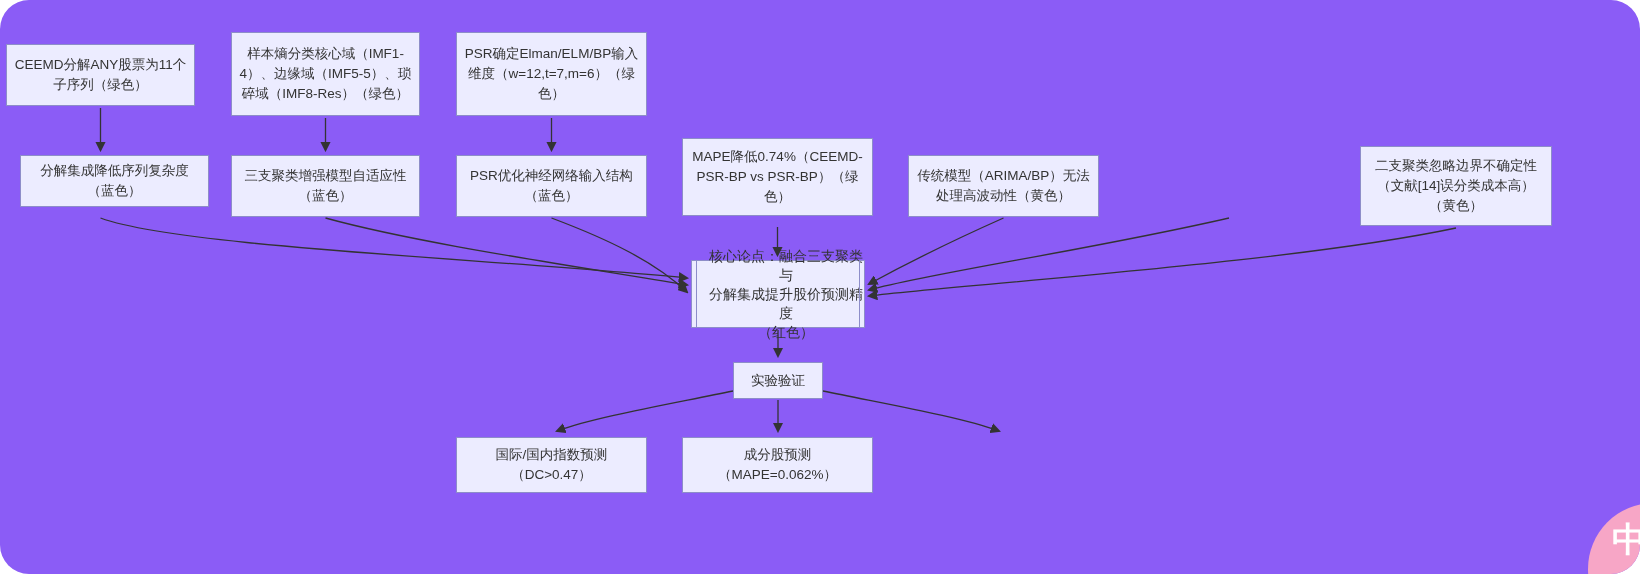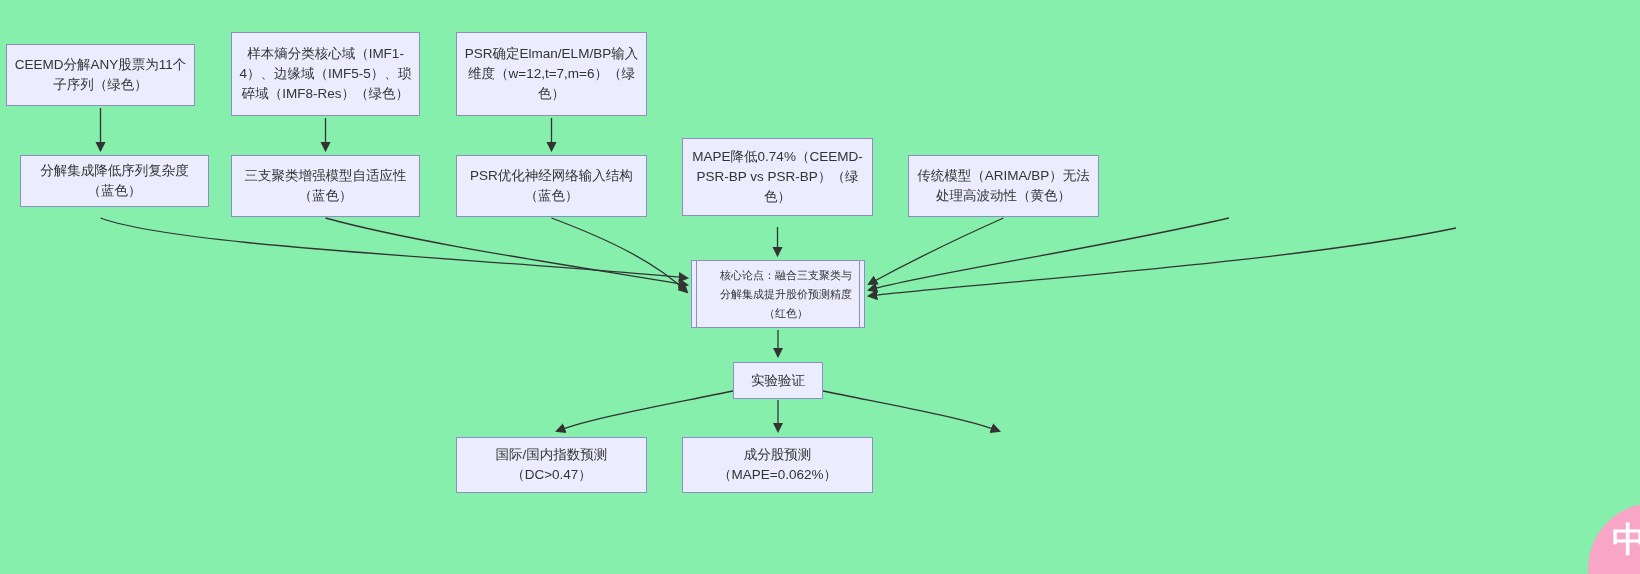--- a/index.html
+++ b/index.html
@@ -1,28 +1,29 @@
 <!DOCTYPE html>
 <html><head>
 <meta charset="utf-8">
 <style>
   html,body{margin:0;padding:0;background:#ffffff;}
   .canvas{
-    position:relative;width:1640px;height:574px;background:#86efac;overflow:hidden;
+    position:relative;width:1640px;height:574px;background:#8b5cf6;overflow:hidden;
     font-family:"Liberation Sans","DejaVu Sans",sans-serif;
+    border-radius:29px;
   }
   .node{
     position:absolute;box-sizing:border-box;
     background:#ECECFF;border:1px solid #8d8dc9;
     display:flex;align-items:center;justify-content:center;
     text-align:center;color:#333333;
     font-size:13.5px;line-height:20px;
   }
   .node .lbl{white-space:pre-line;display:block;width:100%;}
-  .node.core{font-size:11px;line-height:19px;padding-left:16px;}
+  .node.core{font-size:14px;line-height:19px;padding-left:16px;}
   .node.core::before,.node.core::after{
     content:"";position:absolute;top:0;bottom:0;width:1px;background:#8d8dc9;
   }
   .node.core::before{left:4px;}
   .node.core::after{right:4px;}
   .edges{position:absolute;left:0;top:0;pointer-events:none;}
   .badge{
     position:absolute;left:1588px;top:503px;width:132px;height:132px;
     border-radius:50%;background:#F7A6C6;color:#ffffff;cursor:pointer;
   }
@@ -86,20 +87,25 @@
   </div>
   <div class="node" style="left:682px;top:138px;width:191px;height:78px">
     <span class="lbl">MAPE降低0.74%（CEEMD-
 PSR-BP vs PSR-BP）（绿
 色）</span>
   </div>
   <div class="node" style="left:908px;top:155px;width:191px;height:62px">
     <span class="lbl">传统模型（ARIMA/BP）无法
 处理高波动性（黄色）</span>
   </div>
+  <div class="node" style="left:1360px;top:146px;width:192px;height:80px">
+    <span class="lbl">二支聚类忽略边界不确定性
+（文献[14]误分类成本高）
+（黄色）</span>
+  </div>
 
   <div class="node core" style="left:691px;top:260px;width:174px;height:68px">
     <span class="lbl">核心论点：融合三支聚类与
 分解集成提升股价预测精度
 （红色）</span>
   </div>
 
   <div class="node" style="left:733px;top:362px;width:90px;height:37px">
     <span class="lbl">实验验证</span>
   </div>

